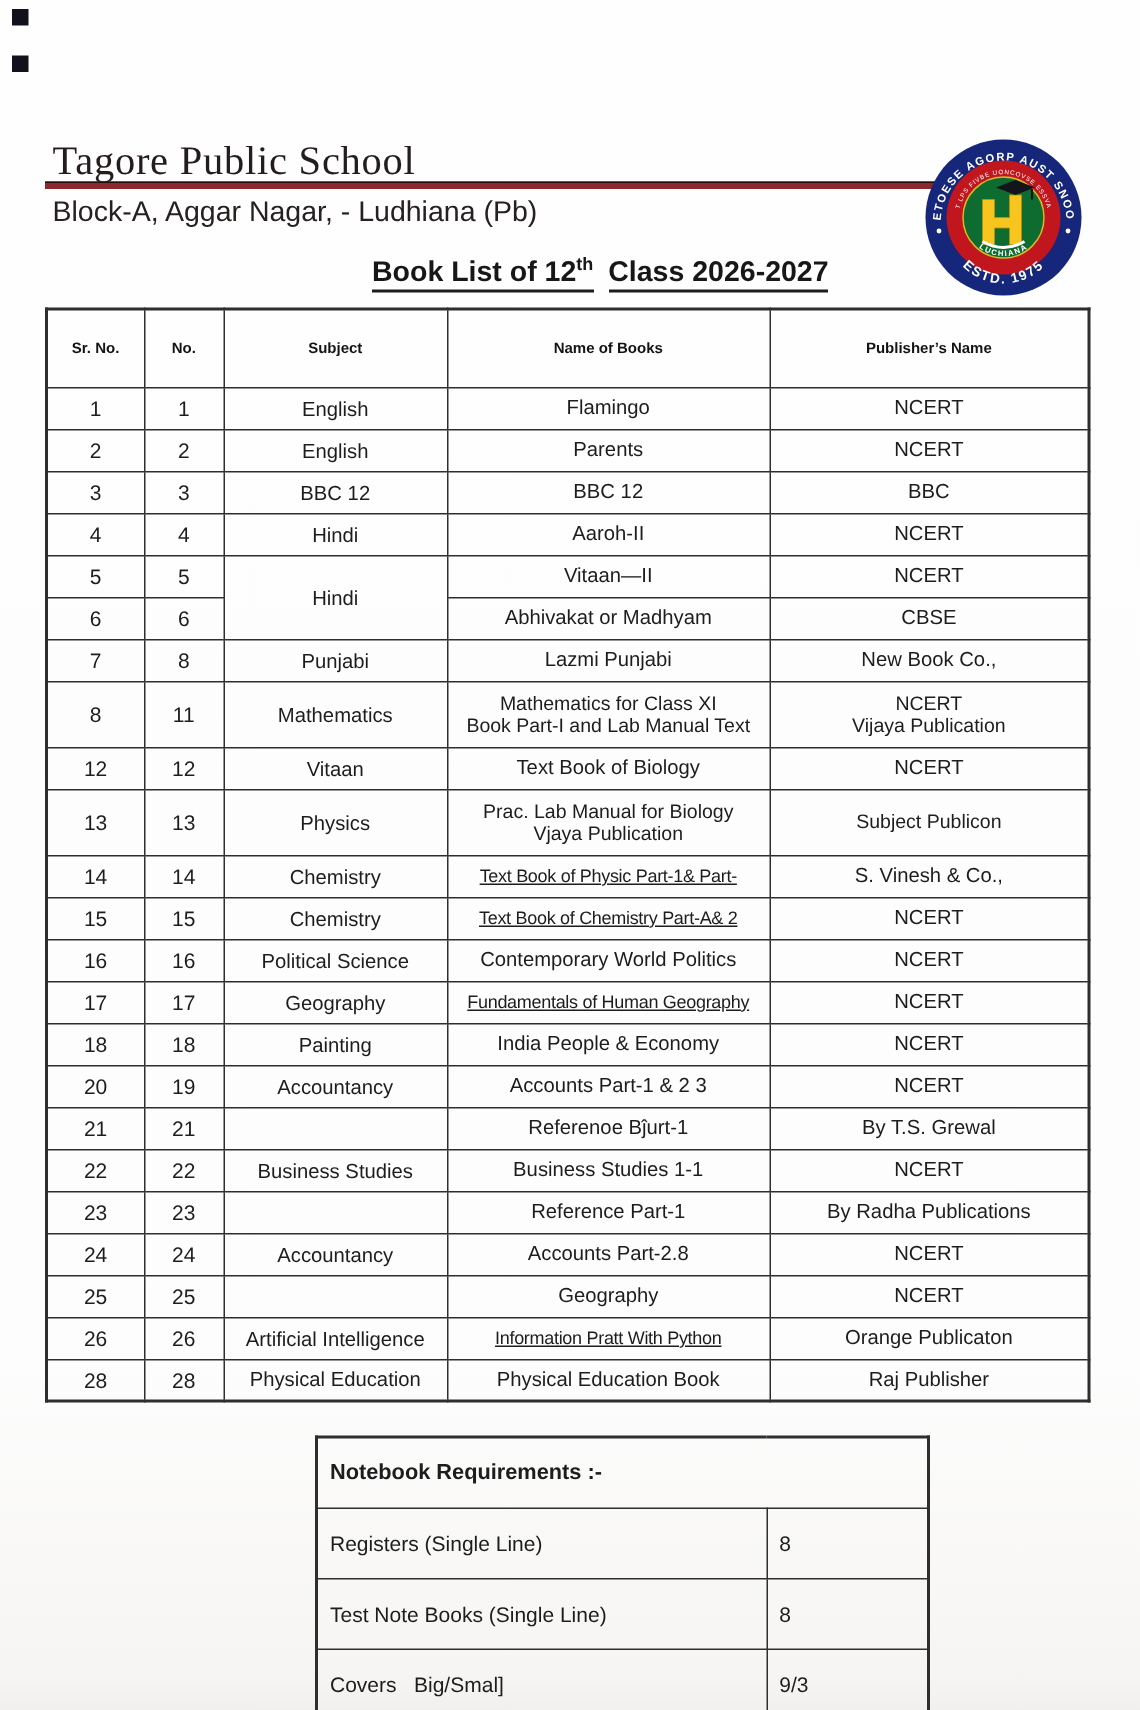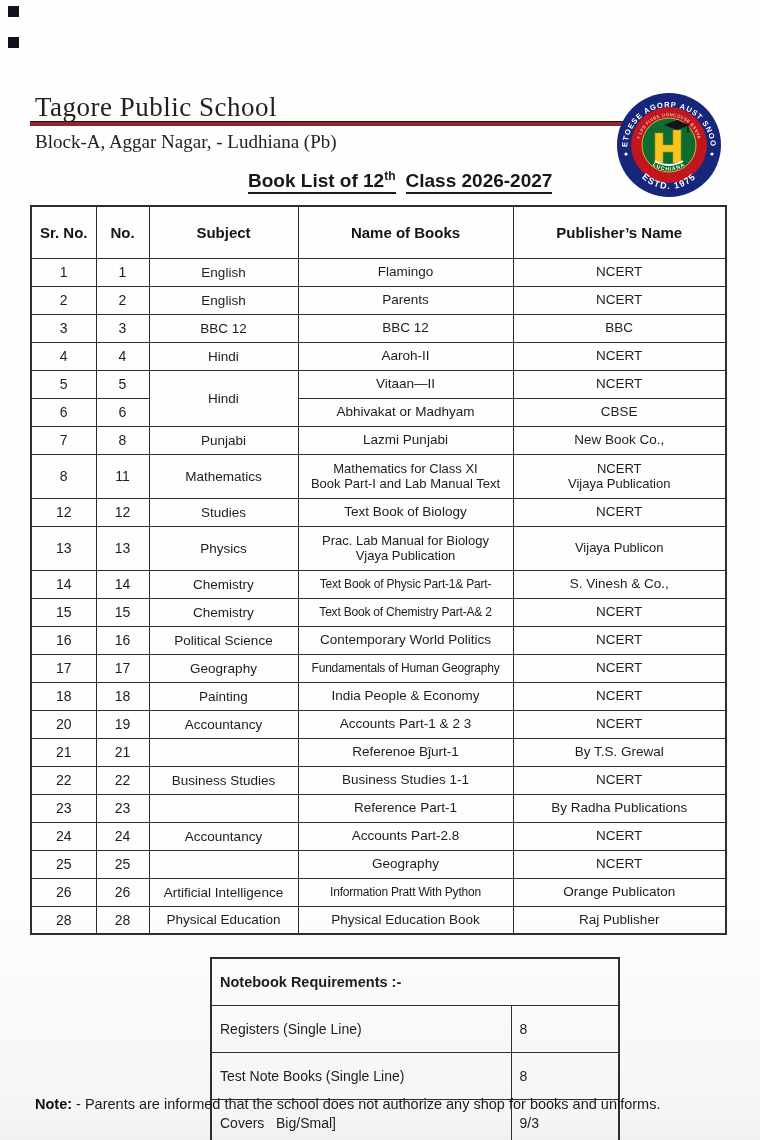--- a/index.html
+++ b/index.html
@@ -9,47 +9,47 @@
            background:linear-gradient(180deg,#fefefe 0%,#fdfdfd 80%,#f6f5f3 98%,#f1f0ee 100%); }
 
   .corner-mark { position:absolute; width:11px; height:11px; background:#12121d; }
   .corner-mark.m1 { left:8px; top:6px; }
   .corner-mark.m2 { left:8px; top:37px; }
 
   .school-name { position:absolute; left:35px; top:92px; font-family:"Liberation Serif", serif;
                  font-size:27px; color:#241d1e; letter-spacing:0.5px; }
   .head-rule { position:absolute; left:30px; top:121px; width:600px; height:5px;
                background:#8a2a2e; border-top:1.5px solid #2a0b0d; }
-  .address { position:absolute; left:35px; top:131px; font-family:Liberation Serif, serif;
+  .address { position:absolute; left:35px; top:131px; font-family:Liberation Sans, sans-serif;
              font-size:19px; color:#262021; }
 
   .doc-title { position:absolute; left:248px; top:169px; font-size:19px; font-weight:bold;
                color:#171717; white-space:nowrap; }
   .doc-title .useg { border-bottom:2px solid #1c1c1c; padding-bottom:1px; }
   .doc-title .seg2 { margin-left:10px; }
   .doc-title sup { font-size:12px; font-weight:bold; }
 
   .logo { position:absolute; left:616px; top:92px; width:106px; height:106px; }
 
   
   table.books { position:absolute; left:30px; top:205px; width:695px;
                 border-collapse:collapse; table-layout:fixed;
                 border:2px solid #2e2e2e; background:transparent; }
   table.books th, table.books td { border:1px solid #2e2e2e; vertical-align:middle;
                 text-align:center; color:#1d1d1d; overflow:hidden; }
   table.books thead tr { height:52px; }
-  table.books th { font-size:15px; font-weight:bold; color:#141414; line-height:1.15;margin-top:36px; }
+  table.books th { font-size:10px; font-weight:bold; color:#141414; line-height:1.15;margin-top:36px; }
   table.books tbody tr { height:28px; }
   table.books tbody tr.tall { height:44px; }
   td.num { font-size:14px; }
   td.subj { font-size:13.5px; }
   td.book, td.pub { font-size:13.5px; padding:1px 2px; }
   td.book div, td.pub div { line-height:1.18; }
   tr.tall td.book div, tr.tall td.pub div { font-size:13px; }
-  .cond { font-size:12px; letter-spacing:-0.2px; }
+  .cond { font-size:12px; letter-spacing:-0.2px;text-decoration:underline; }
 
   
   table.nbtable { position:absolute; left:210px; top:957px; width:408px;
                   border-collapse:collapse; table-layout:fixed;
                   border:2px solid #2e2e2e; }
   table.nbtable td { border:1px solid #2e2e2e; color:#1d1d1d; font-size:14px;
                      padding:15px 8px; vertical-align:middle; text-align:left; }
   tr.nb-title-row td { font-weight:bold; font-size:14.5px; height:26px; }
   tr.nb-head td { font-weight:bold; font-size:14.5px; height:26px; }
   table.nbtable tr.nb-data td { height:25px; }
@@ -209,38 +209,38 @@
             <div>Book Part-I and Lab Manual Text</div>
           </td>
           <td class="pub">
             <div>NCERT</div>
             <div>Vijaya Publication</div>
           </td>
         </tr>
         <tr>
           <td class="num">12</td>
           <td class="num">12</td>
-          <td class="subj">Studies</td>
+          <td class="subj">Vitaan</td>
           <td class="book">
             <div>Text Book of Biology</div>
           </td>
           <td class="pub">
             <div>NCERT</div>
           </td>
         </tr>
         <tr class="tall">
           <td class="num">13</td>
           <td class="num">13</td>
           <td class="subj">Physics</td>
           <td class="book">
             <div>Prac. Lab Manual for Biology</div>
             <div>Vjaya Publication</div>
           </td>
           <td class="pub">
-            <div>Vijaya Publicon</div>
+            <div>Subject Publicon</div>
           </td>
         </tr>
         <tr>
           <td class="num">14</td>
           <td class="num">14</td>
           <td class="subj">Chemistry</td>
           <td class="book">
             <div class="cond">Text Book of Physic Part-1&amp; Part-</div>
           </td>
           <td class="pub">
@@ -399,18 +399,14 @@
       <td class="nb-type">Test Note Books (Single Line)</td>
       <td>8</td>
     </tr>
     <tr class="nb-data">
       <td class="nb-type">Covers   Big/Smal]</td>
       <td>9/3</td>
     </tr>
   </tbody>
     </table>
 
-  <div class="note-line">
-    <b>Note:</b>
-    <span>- Parents are informed that the school does not authorize any shop for books and uniforms.</span>
-  </div>
 
 </div>
 
 </body></html>

